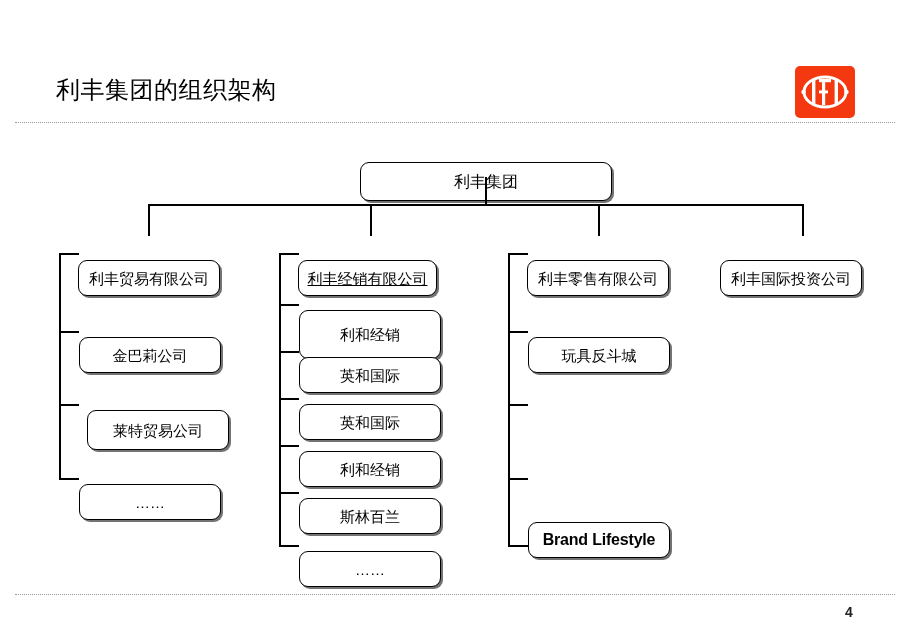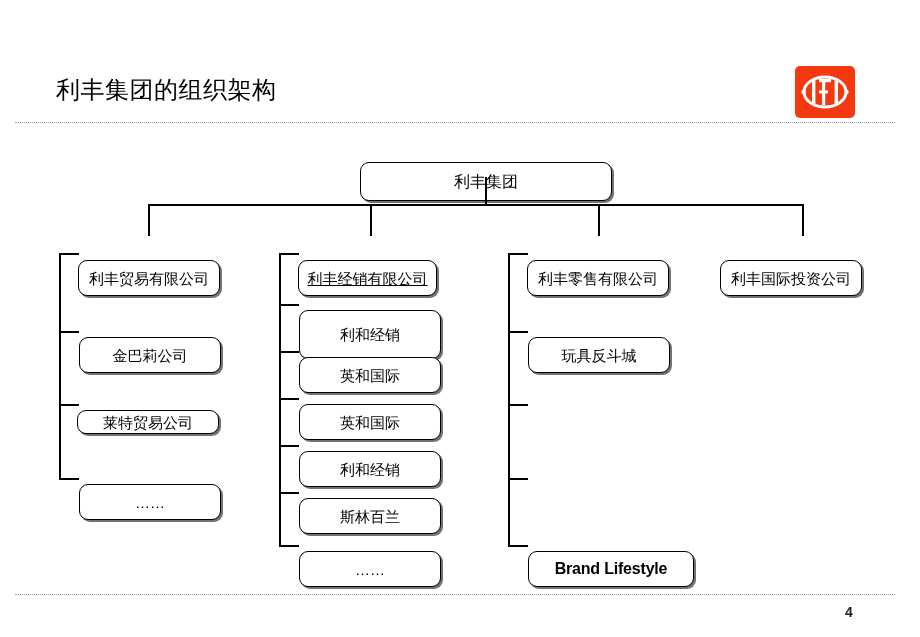--- a/index.html
+++ b/index.html
@@ -143,21 +143,21 @@
 
   <div class="conn h" style="left:59px; top:253px; width:20px;"></div>
   <div class="conn v" style="left:59px; top:253px; height:227px;"></div>
   <div class="conn h" style="left:59px; top:331px; width:20px;"></div>
   <div class="conn h" style="left:59px; top:404px; width:20px;"></div>
   <div class="conn h" style="left:59px; top:478px; width:20px;"></div>
 
   <div class="node" style="left:79px; top:313px; width:142px; height:36px;">
     <span class="node-label">金巴莉公司</span>
   </div>
-  <div class="node" style="left:77px; top:386px; width:142px; height:24px;">
+  <div class="node" style="left:87px; top:386px; width:142px; height:40px;">
     <span class="node-label">莱特贸易公司</span>
   </div>
   <div class="node" style="left:79px; top:460px; width:142px; height:36px;">
     <span class="node-label">……</span>
   </div>
 
   <div class="node" style="left:298px; top:236px; width:139px; height:36px;text-decoration:underline;">
     <span class="node-label">利丰经销有限公司</span>
   </div>
 
@@ -196,21 +196,21 @@
   <div class="conn h" style="left:508px; top:253px; width:20px;"></div>
   <div class="conn v" style="left:508px; top:253px; height:293px;"></div>
   <div class="conn h" style="left:508px; top:331px; width:20px;"></div>
   <div class="conn h" style="left:508px; top:404px; width:20px;"></div>
   <div class="conn h" style="left:508px; top:478px; width:20px;"></div>
   <div class="conn h" style="left:508px; top:545px; width:20px;"></div>
 
   <div class="node" style="left:528px; top:313px; width:142px; height:36px;">
     <span class="node-label">玩具反斗城</span>
   </div>
-  <div class="node latin" style="left:528px; top:527px; width:166px; height:36px;text-align:center;">
+  <div class="node latin" style="left:528px; top:498px; width:142px; height:36px;text-align:center;">
     <span class="node-label">Brand Lifestyle</span>
   </div>
 
   <div class="node" style="left:720px; top:236px; width:142px; height:36px;">
     <span class="node-label">利丰国际投资公司</span>
   </div>
 
 </div>
 
 </body></html>

